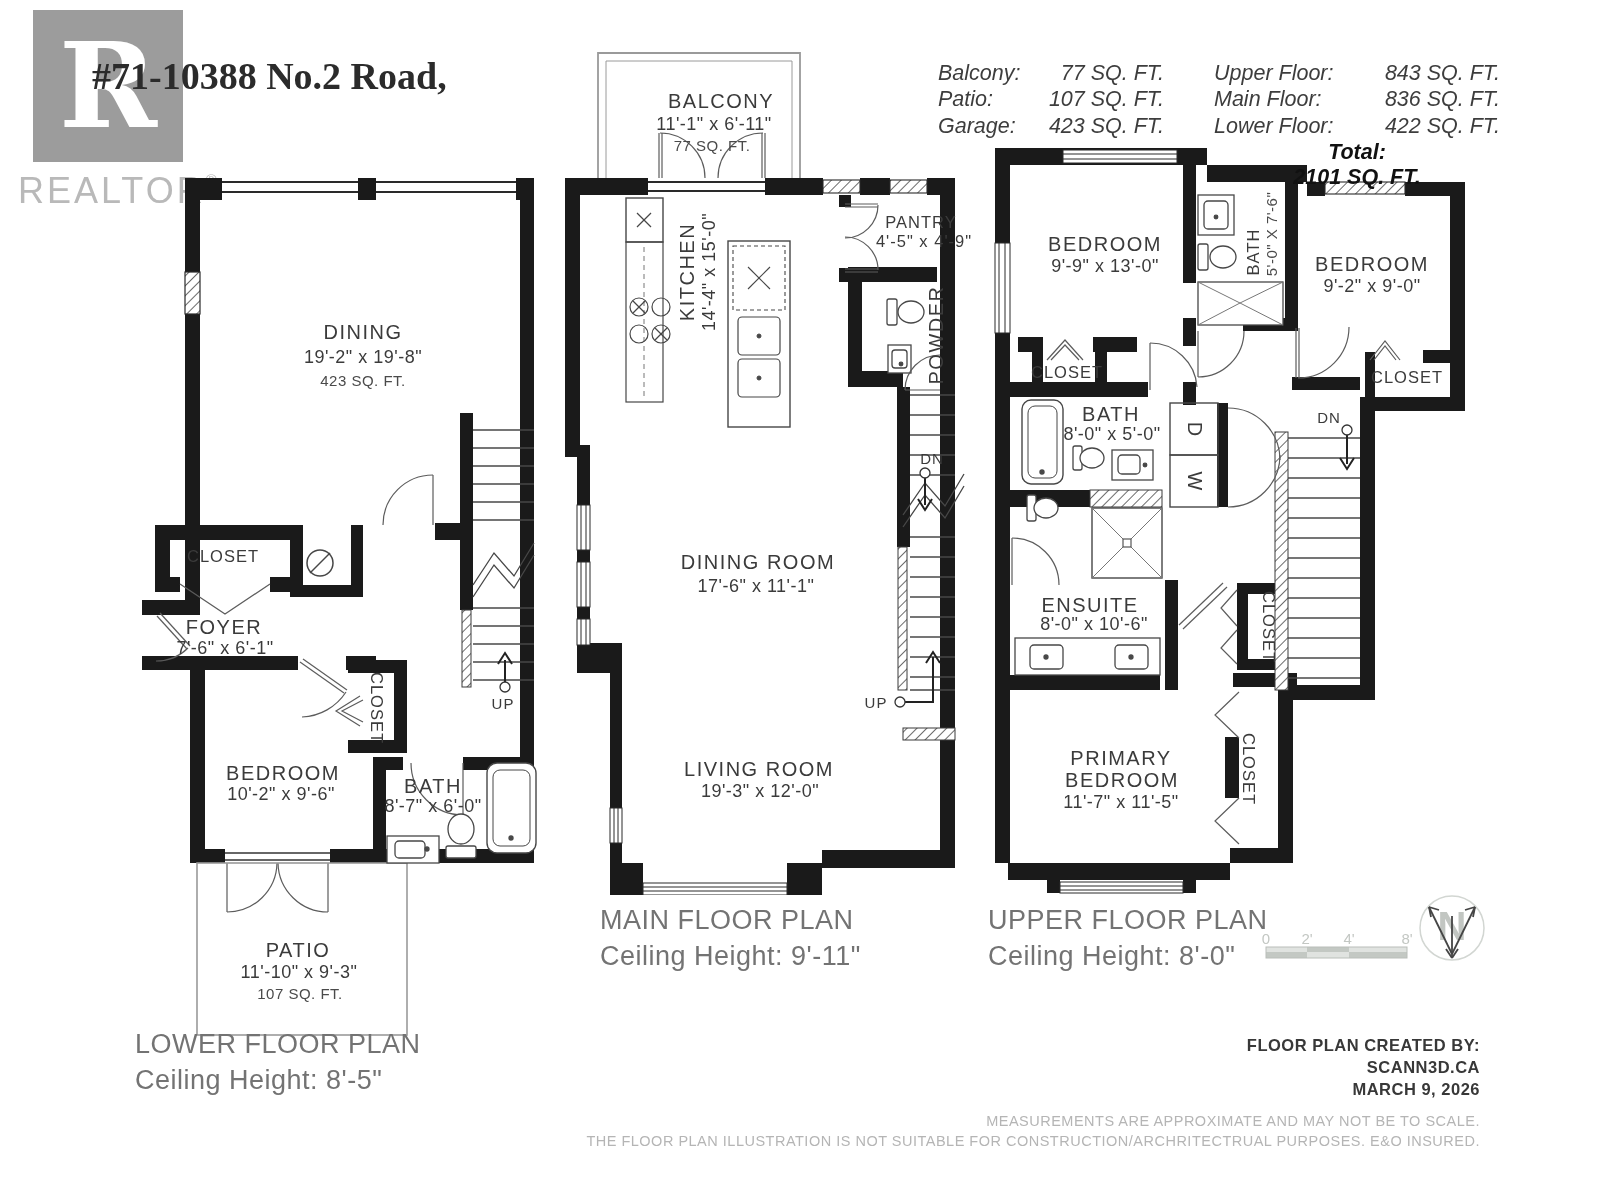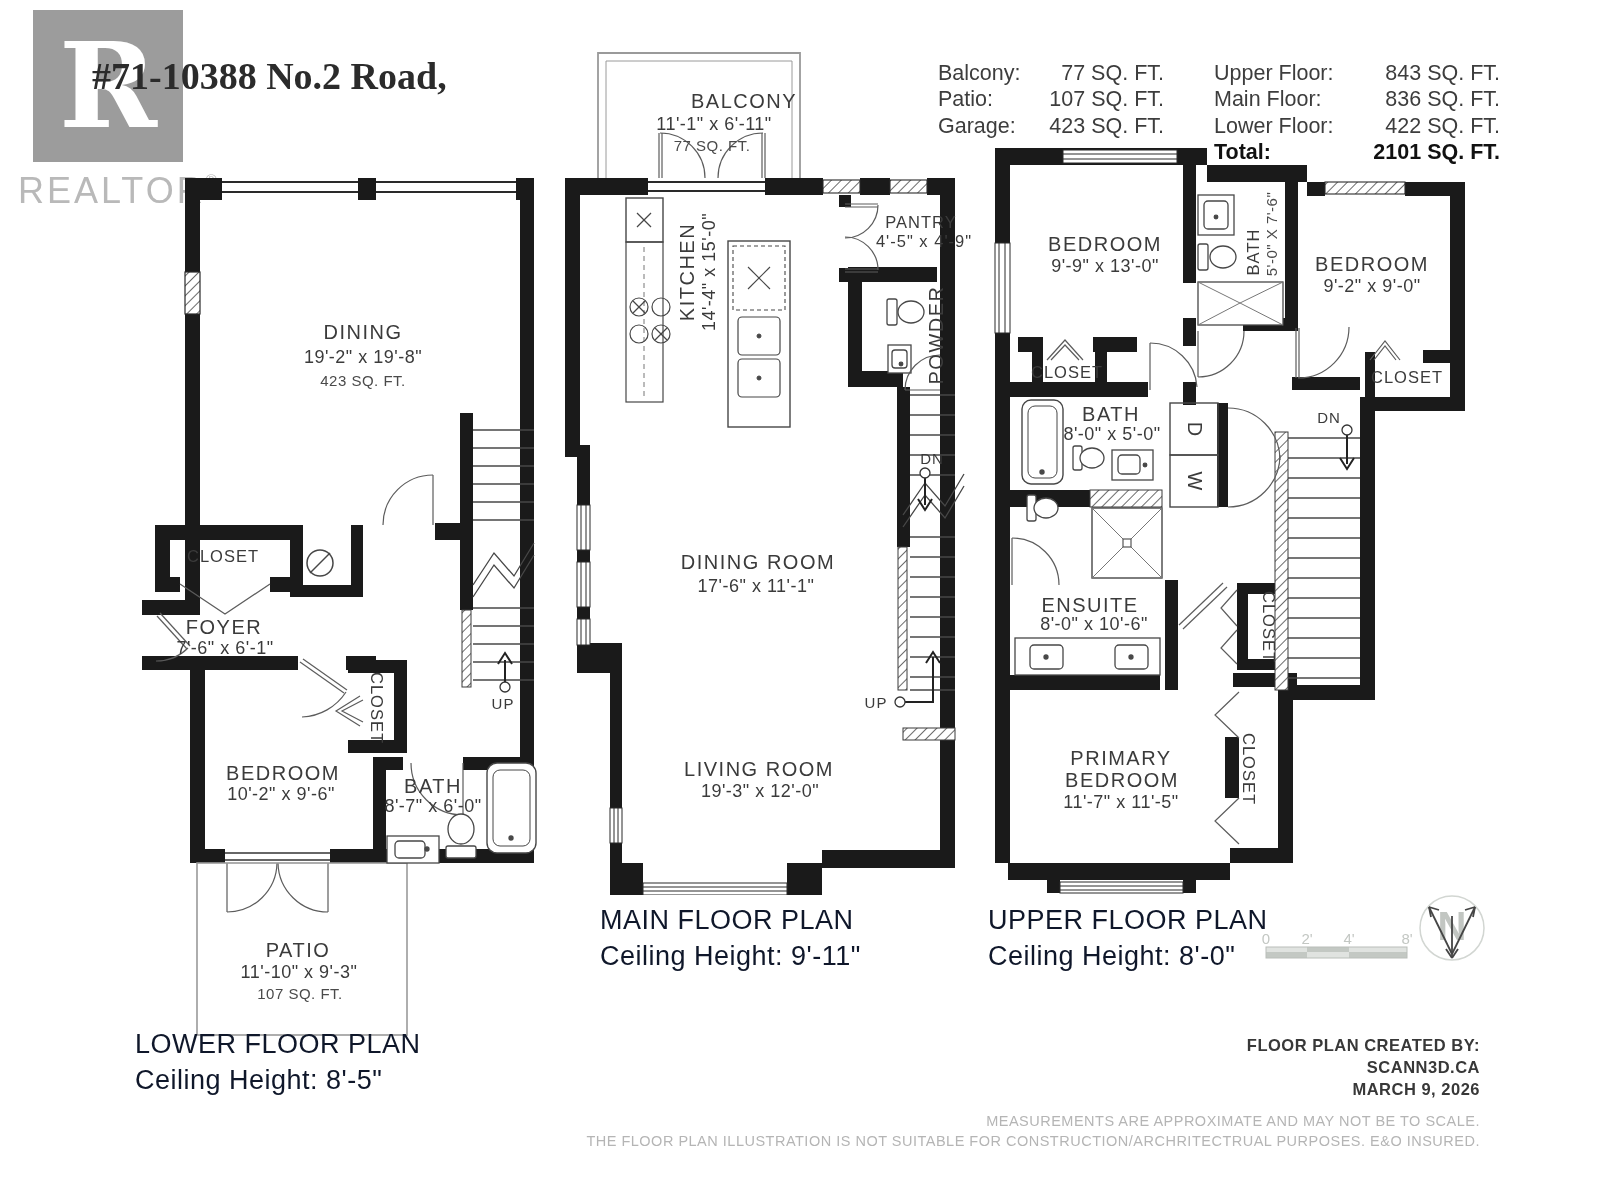--- a/index.html
+++ b/index.html
@@ -6,35 +6,35 @@
   #page{position:relative;width:1600px;height:1200px;background:#fff;overflow:hidden;
         font-family:"Liberation Sans",sans-serif;}
   svg{position:absolute;z-index:1;}
   .logo{position:absolute;z-index:0;}
   .logo-box{position:absolute;left:33px;top:10px;width:150px;height:152px;background:#9c9c9c;
             display:flex;align-items:center;justify-content:center;}
   .logo-r{color:#fff;font-family:"DejaVu Serif",serif;font-weight:700;font-size:118px;line-height:1;}
   .logo-word{position:absolute;left:18px;top:170px;font-size:36px;letter-spacing:3px;color:#b9b9b9;font-weight:500;}
   .logo-reg{font-size:15px;vertical-align:18px;letter-spacing:0;}
   .addr{position:absolute;left:92px;top:52px;z-index:2;font-size:38px;font-weight:700;color:#2b2b2b;line-height:1.27;font-family:Liberation Serif, serif;}
-  .tablecol{position:absolute;z-index:2;font-size:21.5px;color:#3d3d3d;}
+  .tablecol{position:absolute;z-index:2;font-size:21.5px;color:#3d3d3d;font-style:italic;}
   .trow{display:flex;justify-content:space-between;height:26.5px;align-items:center;}
-  .trow.total{font-weight:700;color:#111;}
+  .trow.total{font-weight:700;color:#111;flex-direction:column;}
   .lbl{position:absolute;z-index:2;transform:translate(-50%,-50%);white-space:nowrap;
        color:#3b3b3b;text-align:center;}
   .rm{font-size:20px;letter-spacing:1.5px;}
   .dm{font-size:18px;letter-spacing:.5px;}
   .ar{font-size:15px;letter-spacing:.5px;color:#4a4a4a;}
   .cl{font-size:16.5px;letter-spacing:1px;}
   .sm{font-size:15px;letter-spacing:1px;}
   .wd{font-size:20px;letter-spacing:0;}
   .vccw{transform:translate(-50%,-50%) rotate(-90deg);}
   .vcw{transform:translate(-50%,-50%) rotate(90deg);}
   .ptitle{position:absolute;z-index:2;transform:translateY(-50%);white-space:nowrap;
-          font-size:27px;color:#0f172a;font-weight:500;letter-spacing:.5px;}
+          font-size:27px;color:#737373;font-weight:500;letter-spacing:.5px;}
   .foot{position:absolute;z-index:2;right:120px;transform:translateY(-50%);white-space:nowrap;
         text-align:right;color:#383838;font-size:16.5px;font-weight:600;letter-spacing:.5px;}
   .foot.gray{color:#b5b5b5;font-size:14.5px;font-weight:500;}
   .tick{position:absolute;z-index:2;transform:translate(-50%,-50%);font-size:15px;color:#c3c7c3;}
 </style>
 </head>
 <body>
 
 <div id="page">
 
@@ -532,21 +532,21 @@
   <div class="lbl dm" style="left:281px;top:794px">10'-2" x 9'-6"</div>
   <div class="lbl rm" style="left:433px;top:786px">BATH</div>
   <div class="lbl dm" style="left:433px;top:806px">8'-7" x 6'-0"</div>
   <div class="lbl sm" style="left:503px;top:703px">UP</div>
   <div class="lbl rm" style="left:298px;top:950px">PATIO</div>
   <div class="lbl dm" style="left:299px;top:972px">11'-10" x 9'-3"</div>
   <div class="lbl ar" style="left:300px;top:993px">107 SQ. FT.</div>
   <div class="ptitle" style="left:135px;top:1044px">LOWER FLOOR PLAN</div>
   <div class="ptitle" style="left:135px;top:1080px">Ceiling Height: 8'-5"</div>
 
-  <div class="lbl rm" style="left:744px;top:101px">BALCONY</div>
+  <div class="lbl rm" style="left:721px;top:101px">BALCONY</div>
   <div class="lbl dm" style="left:714px;top:124px">11'-1" x 6'-11"</div>
   <div class="lbl ar" style="left:712px;top:145px">77 SQ. FT.</div>
   <div class="lbl rm vccw" style="left:687px;top:272px">KITCHEN</div>
   <div class="lbl dm vccw" style="left:709px;top:272px">14'-4" x 15'-0"</div>
   <div class="lbl cl" style="left:921px;top:222px">PANTRY</div>
   <div class="lbl cl" style="left:924px;top:241px">4'-5" x 4'-9"</div>
   <div class="lbl rm vccw" style="left:936px;top:335px">POWDER</div>
   <div class="lbl sm" style="left:932px;top:458px">DN</div>
   <div class="lbl rm" style="left:758px;top:562px">DINING ROOM</div>
   <div class="lbl dm" style="left:756px;top:586px">17'-6" x 11'-1"</div>

